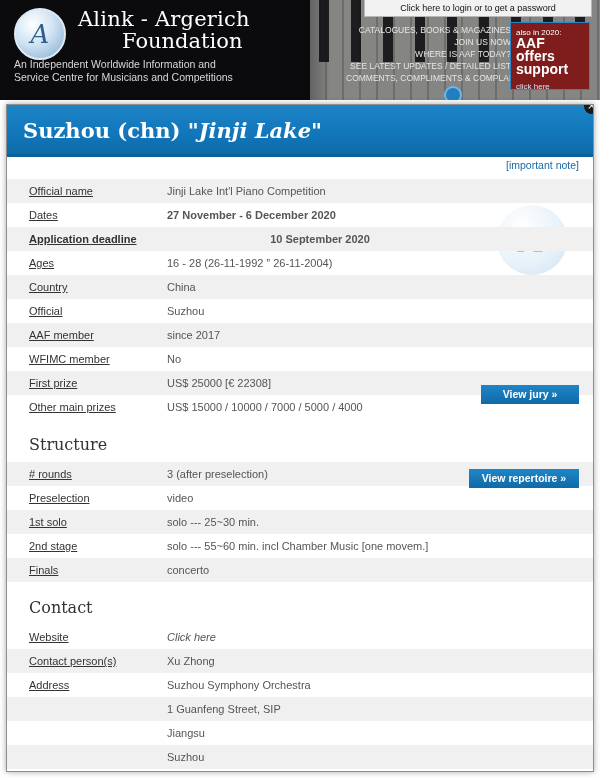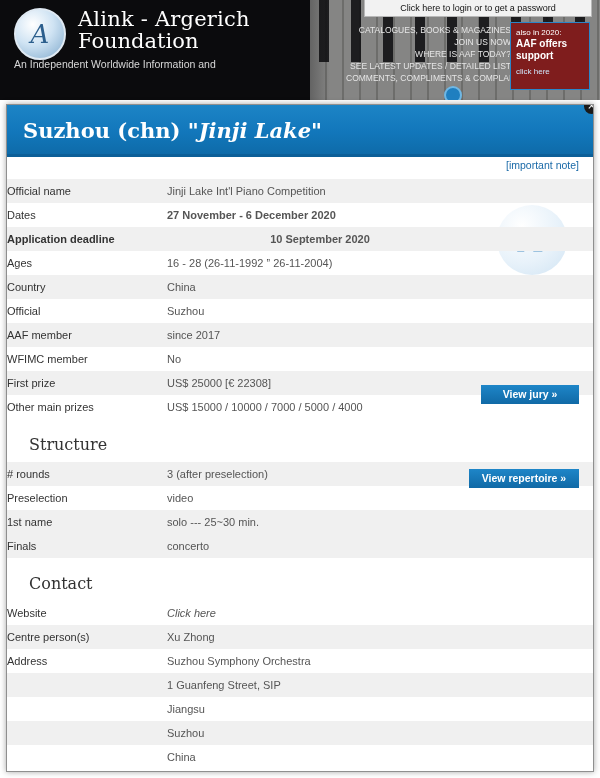--- a/index.html
+++ b/index.html
@@ -74,21 +74,21 @@
     font-family: "DejaVu Serif", serif;
     font-size: 26px; color: #2c5f8d; font-style: italic;
   }
   .brand { margin-left: 12px; color: #fff; }
   .brand .l1 {
     font-family: "DejaVu Serif", serif;
     font-size: 21px; letter-spacing: .2px; line-height: 22px;
   }
   .brand .l2 {
     font-family: "DejaVu Serif", serif;
-    font-size: 21px; line-height: 23px;
+    font-size: 21px; line-height: 23px; margin-left: 44px;
   }
   .tagline {
     position: absolute; left: 14px; top: 58px;
     color: #d8d8d8; font-size: 10.5px; line-height: 13px;
     z-index: 5; width: 300px;
   }
 
   .hdr-links {
     position: absolute; left: 346px; top: 24px;
     width: 165px; text-align: right;
@@ -101,21 +101,21 @@
     position: absolute; right: 10px; top: 22px;
     width: 80px; height: 68px;
     background: #7f1d1d;
     color: #ffffff;
     font-size: 9px; line-height: 11px;
     padding: 4px 5px;
     z-index: 6;
     border: 1px solid #2b86c8;
   }
   .promo .p1 { font-size: 8px; }
-  .promo b { font-size: 10px; }
+  .promo b { font-size: 14px; }
   .promo .click { color: #cfe6fa; font-size: 8px; margin-top: 4px; }
 
   .hdr-circle-btn {
     position: absolute; left: 444px; top: 86px;
     width: 18px; height: 18px; border-radius: 50%;
     background: #1f7fc0; border: 2px solid #6fb7e4;
     z-index: 7;
   }
 
   
@@ -173,21 +173,21 @@
     z-index: 1;
   }
 
   table.info { width: 100%; border-collapse: collapse; position: relative; z-index: 2; }
   table.info td {
     font-size: 11px; color: #333;
     padding: 6px 0 6px 0;
     vertical-align: top;
   }
   table.info td.k {
-    width: 160px; color: #333;
+    width: 160px; padding-left: 22px; color: #333; text-decoration: underline;
   }
   table.info td.v { color: #555; padding-right: 120px; }
   tr.alt { background: #f0f0f0; }
   .k.accent { color: #b03a1e; font-weight: bold; }
   .v.accent { color: #b03a1e; font-weight: bold; text-align: center; }
   .v.bold { color: #222; font-weight: bold; }
   .v.link { color: #2d7fc0; font-style: italic; }
   .k.link { color: #2d7fc0; }
 
   h2.section {
@@ -225,20 +225,21 @@
       <div class="mono">A</div>
     </div>
     <div class="brand">
       <div class="l1">Alink - Argerich</div>
       <div class="l2">Foundation</div>
     </div>
   </div>
 
   <div class="tagline">
     <div>An Independent Worldwide Information and</div>
+    <div>Service Centre for Musicians and Competitions</div>
   </div>
 
   <div class="hdr-links">
     <div>CATALOGUES, BOOKS &amp; MAGAZINES</div>
     <div>JOIN US NOW</div>
     <div>WHERE IS AAF TODAY?</div>
     <div>SEE LATEST UPDATES / DETAILED LIST</div>
     <div>COMMENTS, COMPLIMENTS &amp; COMPLAINTS</div>
   </div>
 
@@ -320,40 +321,44 @@
       <tbody>
           <tr class="alt">
         <td class="k"># rounds</td>
         <td class="v">3 (after preselection)</td>
       </tr>
       <tr>
         <td class="k">Preselection</td>
         <td class="v">video</td>
       </tr>
       <tr class="alt">
-        <td class="k">1st name</td>
+        <td class="k">1st solo</td>
         <td class="v">solo --- 25~30 min.</td>
+      </tr>
+      <tr>
+        <td class="k">2nd stage</td>
+        <td class="v">solo --- 55~60 min. incl Chamber Music [one movem.]</td>
       </tr>
       <tr class="alt">
         <td class="k">Finals</td>
         <td class="v">concerto</td>
       </tr>
     </tbody>
       </table>
 
     <h2 class="section">Contact</h2>
 
     <table class="info">
       <tbody>
           <tr>
         <td class="k link">Website</td>
         <td class="v link">Click here</td>
       </tr>
       <tr class="alt">
-        <td class="k">Centre person(s)</td>
+        <td class="k">Contact person(s)</td>
         <td class="v">Xu Zhong</td>
       </tr>
       <tr class="addr-line">
         <td class="k">Address</td>
         <td class="v">Suzhou Symphony Orchestra</td>
       </tr>
       <tr class="alt addr-line">
         <td class="k"></td>
         <td class="v">1 Guanfeng Street, SIP</td>
       </tr>

